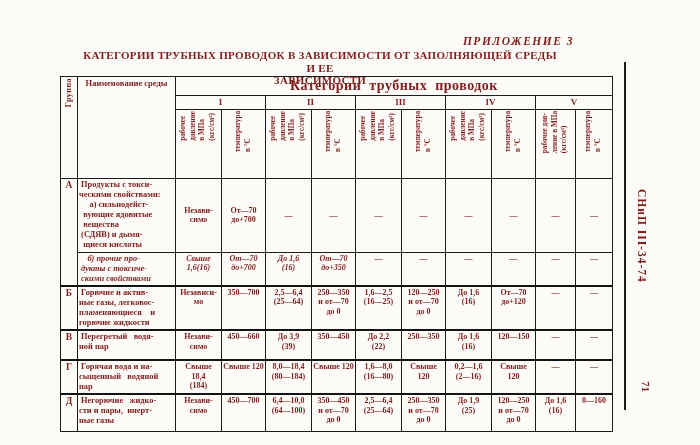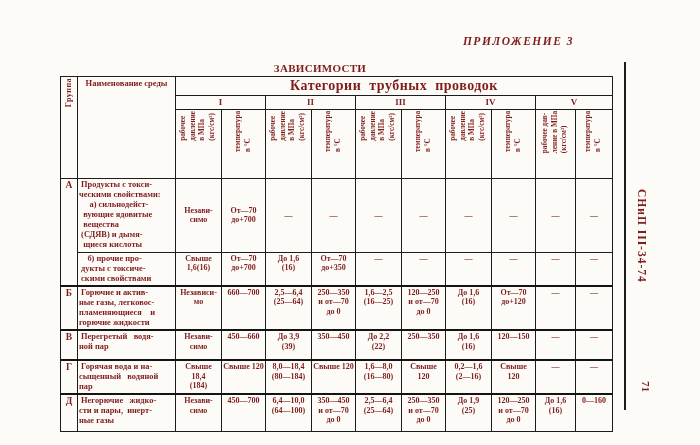--- a/index.html
+++ b/index.html
@@ -35,40 +35,40 @@
     font-size:7.2px; line-height:1.35; font-weight:bold; white-space:pre-wrap; text-align:left;
   }
   .vtext.grp { font-size:8px; letter-spacing:0.5px; }
   
   td.group  { text-align:center; font-size:9.5px; padding-top:2px; }
   td.medium { font-size:8.4px; line-height:1.2; text-align:left; padding:2px 1px 1px 2px;margin-left:9px; }
   td.c      { text-align:center; font-size:8px; line-height:1.18; padding-top:2px; }
   tr.mid td.c { vertical-align:middle; }
   tr.gsep td { border-top:2px solid #141414; }
   
-  tr.r-a1 { height:67px; } tr.r-a2 { height:30px; } tr.r-b { height:43px; }
+  tr.r-a1 { height:67px; } tr.r-a2 { height:30px;font-style:italic; } tr.r-b { height:43px; }
   tr.r-v { height:30px; }  tr.r-g { height:30px; }  tr.r-d { height:37px; }
   
   .vrule { position:absolute; left:624px; top:62px; width:2px; height:348px; background:#1c1c1c; }
   .snip {
     position:absolute; left:636px; top:189px; writing-mode:vertical-rl;
     font-weight:bold; font-size:11.5px; letter-spacing:1px; white-space:nowrap;
   }
   .pagenum {
     position:absolute; left:640px; top:381px; writing-mode:vertical-rl;
     font-weight:bold; font-size:11px;
   }
 </style>
 </head>
 <body>
 
 <div class="page">
 
   <div class="appendix">ПРИЛОЖЕНИЕ 3</div>
-  <div class="title"><br>
+  <div class="title"><span>КАТЕГОРИИ  ТРУБНЫХ  ПРОВОДОК  В ЗАВИСИМОСТИ  ОТ ЗАПОЛНЯЮЩЕЙ СРЕДЫ И ЕЕ</span><br>
     <span>ЗАВИСИМОСТИ</span></div>
 
   <table class="cat">
     <colgroup>
       <col style="width:17px">
         <col style="width:98px">
       <col style="width:46px">
         <col style="width:44px">
       <col style="width:46px">
         <col style="width:44px">
@@ -167,21 +167,21 @@
         <td class="c">—</td>
       </tr>
       <tr class="r-b gsep">
         <td class="group">Б</td>
         <td class="medium"> Горючие и актив-
 ные газы, легковос-
 пламеняющиеся    и
 горючие жидкости</td>
         <td class="c">Независи-
 мо</td>
-        <td class="c">660—700</td>
+        <td class="c">350—700</td>
         <td class="c">2,5—6,4
 (25—64)</td>
         <td class="c">250—350
 и от—70
 до 0</td>
         <td class="c">1,6—2,5
 (16—25)</td>
         <td class="c">120—250
 и от—70
 до 0</td>

